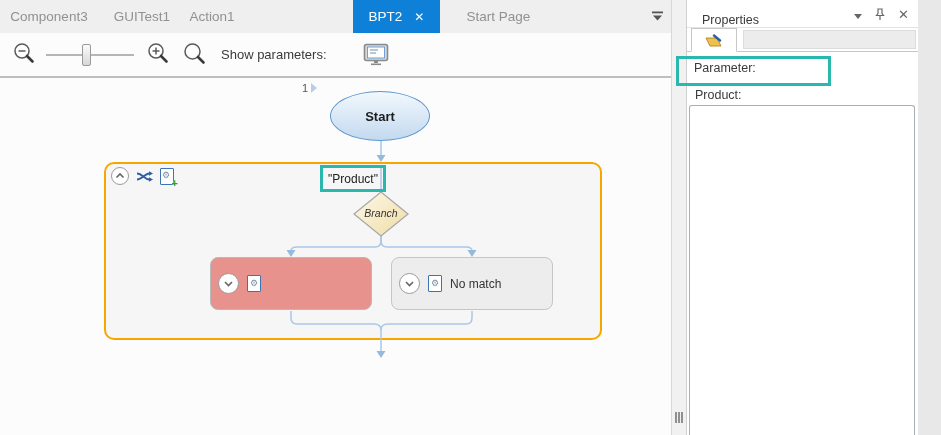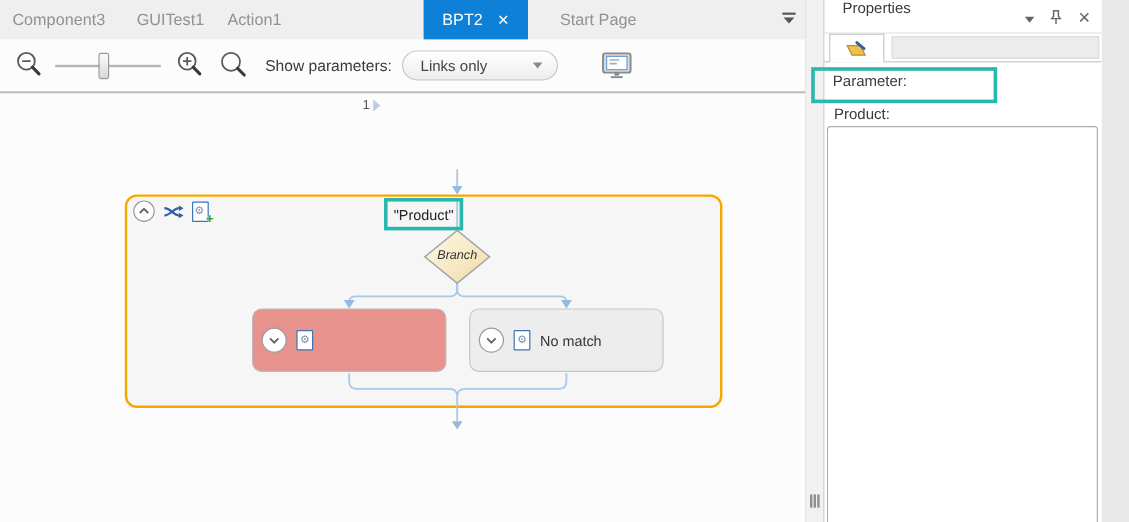--- a/index.html
+++ b/index.html
@@ -68,21 +68,21 @@
               padding-left:7px; z-index:3; }
   .step-red { left:210px; background:var(--failed-step-red,#e8928d); }
   .step-gray { left:391px; background:#ededed; border-color:#c6c6c6; }
   .step-label { font-size:12px; color:#333; }
   
   .splitter { width:14px; background:#f1f1f1; position:relative; flex:none; }
   .grip { position:absolute; left:3px; bottom:12px; display:flex; gap:1px; }
   .grip i { width:2px; height:11px; background:#8f8f8f; display:block; }
   
   .panel { width:232px; flex:none; background:#fff; border-left:1px solid #cfcfcf; position:relative; }
-  .panel-header { height:28px; display:flex; align-items:flex-start; padding-left:15px;
+  .panel-header { height:28px; display:flex; align-items:flex-end; padding-left:15px;
                   font-size:12.5px; color:#3a3a3a; border-bottom:1px solid #dde4ea; }
   .panel-icons { position:absolute; top:8px; right:9px; display:flex; gap:13px; align-items:center; }
   .hdr-caret { width:0; height:0; border-left:4px solid transparent; border-right:4px solid transparent;
                border-top:5px solid #666; margin-top:3px; }
   .hdr-close { font-size:13px; color:#666; line-height:1; }
   .panel-tabstrip { height:24px; display:flex; align-items:stretch; border-bottom:1px solid #c8c8c8; }
   .panel-tab { width:46px; margin-left:4px; border:1px solid #c8c8c8; border-bottom:1px solid #fff;
                margin-bottom:-1px; background:#fff; display:flex; align-items:center; justify-content:center; }
   .panel-tab-rest { flex:1; background:#ececec; margin:2px 2px 2px 6px; border:1px solid #dcdcdc; }
   .param-row { position:relative; height:35px; }
@@ -150,24 +150,20 @@
           <line x1="15" y1="14" x2="20.5" y2="19.5" stroke="#3a3a3a" stroke-width="2.6" stroke-linecap="round"></line>
         </svg>
       </span>
       <span class="tb-icon" style="margin-left:10px">
         <svg width="25" height="25" viewBox="0 0 25 25">
           <circle cx="10.5" cy="9.5" r="7.5" fill="#fdfdfd" stroke="#5a5a5a" stroke-width="1.5"></circle>
           <line x1="16" y1="15" x2="21.5" y2="20.5" stroke="#3a3a3a" stroke-width="2.6" stroke-linecap="round"></line>
         </svg>
       </span>
       <span class="sp-label">Show parameters:</span>
-      <div class="dropdown">
-        <span>Links only</span>
-        <span class="dd-caret"></span>
-      </div>
       <span class="tb-icon" style="margin-left:36px">
         <svg width="27" height="23" viewBox="0 0 27 23">
           <rect x="1.5" y="1.5" width="23" height="16" rx="2" fill="#d9d9d9" stroke="#8a8a8a" stroke-width="1.6"></rect>
           <rect x="4.5" y="4" width="17" height="11" fill="#ffffff" stroke="#6f9fd8" stroke-width="1"></rect>
           <line x1="7" y1="7" x2="15" y2="7" stroke="#9ab0c4" stroke-width="1.4"></line>
           <line x1="7" y1="10" x2="13" y2="10" stroke="#9ab0c4" stroke-width="1.4"></line>
           <rect x="11" y="17.5" width="4" height="2.5" fill="#8a8a8a"></rect>
           <rect x="8" y="20.5" width="10" height="1.6" fill="#8a8a8a"></rect>
         </svg>
       </span>
@@ -218,20 +214,23 @@
           <polygon points="376.5,273 385.5,273 381,280"></polygon>
         </g>
         <polygon points="381,114 408,136 381,158 354,136" fill="url(#dg)" stroke="#a8a8a8" stroke-width="1.3"></polygon>
       </svg>
 
       <div class="flow-flag">
         <span>1</span>
         <span class="flag-tri"></span>
       </div>
 
+      <div class="node ellipse start-node">
+        <span>Start</span>
+      </div>
 
       <div class="link-label">
         <span>"Product"</span>
       </div>
 
       <div class="diamond-label">Branch</div>
 
       <div class="step-box step-red">
         <span class="circle-btn big">
           <svg width="15" height="15" viewBox="0 0 15 15">

